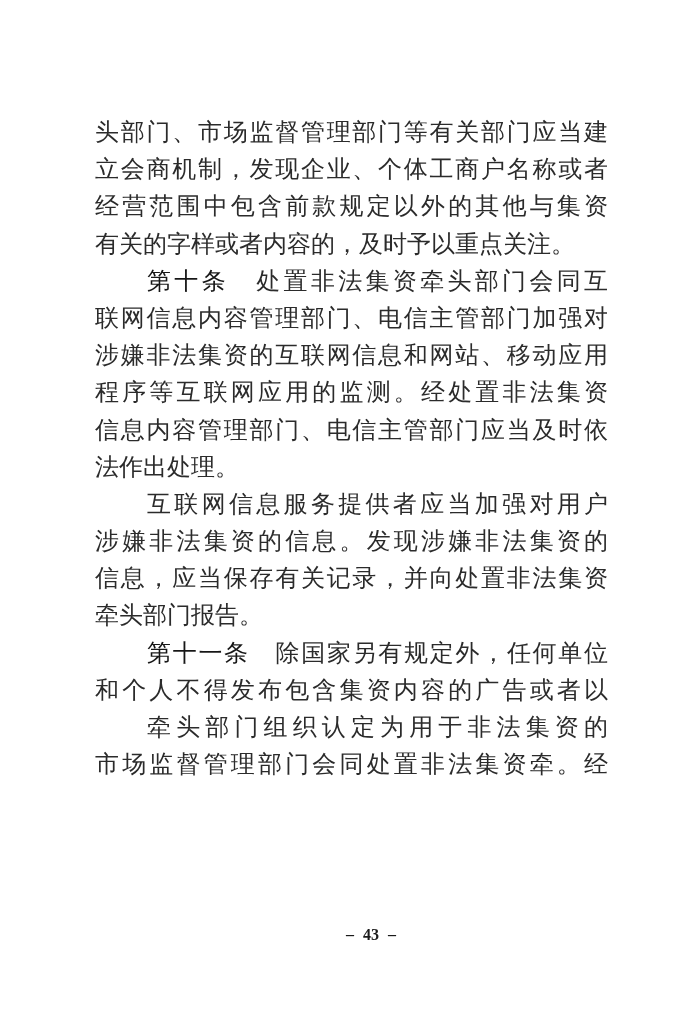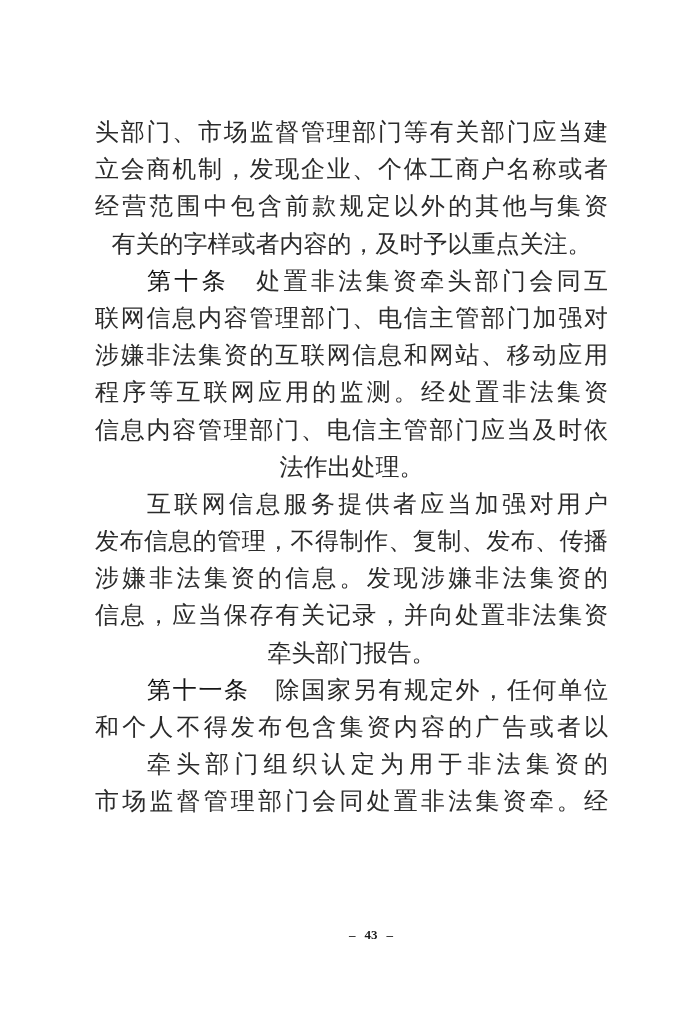--- a/index.html
+++ b/index.html
@@ -27,39 +27,39 @@
     font-size: 24px;
     line-height: 37.2px;
     color: #2b2b2b;
     letter-spacing: 0;
   }
   .para {
     margin: 0;
   }
   .line {
     height: 37.2px;
-    text-align: center;
+    text-align: left;
   }
   .line.fill {
     text-align: justify;
     text-align-last: justify;
   }
   .line.indent {
     padding-left: 52px;
   }
   .lead {
     font-weight: 400;
     color: #161616;
   }
   .footer {
     position: absolute;
     top: 924px;
     left: 371px;
     transform: translateX(-50%);
-    font-size: 13px;
+    font-size: 16px;
     line-height: 22px;
     font-weight: 700;
     color: #1a1a1a;
     white-space: nowrap;
   }
   .footer .dash {
     display: inline-block;
     margin: 0 9px;
     font-weight: 700;
   }
@@ -82,21 +82,20 @@
       <div class="line fill indent"><span class="lead">第十条</span><span>　处置非法集资牵头部门会同互</span></div>
       <div class="line fill"><span>联网信息内容管理部门、电信主管部门加强对</span></div>
       <div class="line fill"><span>涉嫌非法集资的互联网信息和网站、移动应用</span></div>
       <div class="line fill"><span>程序等互联网应用的监测。经处置非法集资</span></div>
       <div class="line fill"><span>信息内容管理部门、电信主管部门应当及时依</span></div>
       <div class="line"><span>法作出处理。</span></div>
     </div>
 
     <div class="para">
       <div class="line fill indent"><span>互联网信息服务提供者应当加强对用户</span></div>
-      <div class="line fill"><span>发布信息的管理，不得制作、复制、发布、传播</span></div>
       <div class="line fill"><span>涉嫌非法集资的信息。发现涉嫌非法集资的</span></div>
       <div class="line fill"><span>信息，应当保存有关记录，并向处置非法集资</span></div>
       <div class="line"><span>牵头部门报告。</span></div>
     </div>
 
     <div class="para">
       <div class="line fill indent"><span class="lead">第十一条</span><span>　除国家另有规定外，任何单位</span></div>
       <div class="line fill"><span>和个人不得发布包含集资内容的广告或者以</span></div>
     </div>
 

